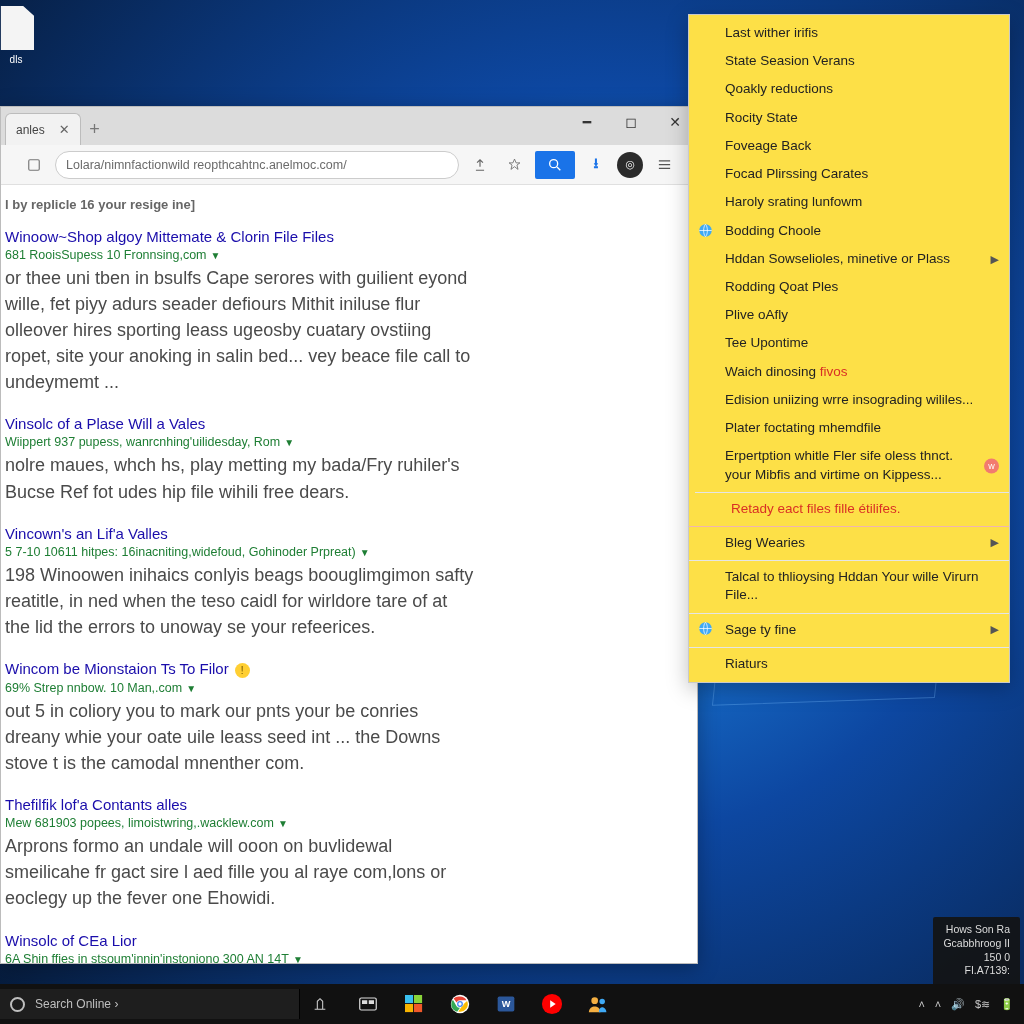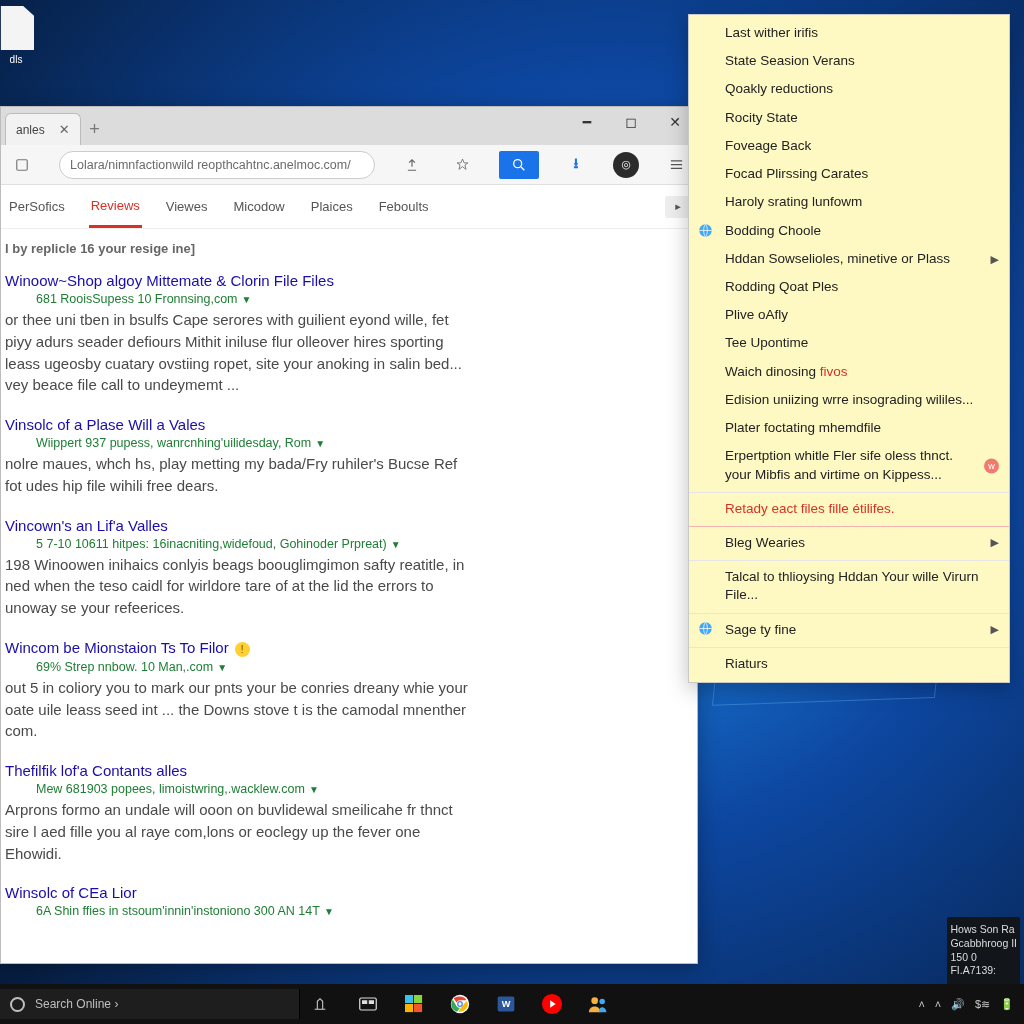--- a/index.html
+++ b/index.html
@@ -42,21 +42,21 @@
   .newtab { width: 28px; text-align: center; color: #777; font-size: 18px; line-height: 32px; cursor: pointer; }
   .winctrl {
     position: absolute; top: 0; right: 0; display: flex;
   }
   .winctrl div {
     width: 44px; height: 30px; display: flex; align-items: center; justify-content: center;
     font-size: 14px; color: #333; cursor: pointer;
   }
   .addrbar {
     height: 40px; background: #f6f6f6; border-bottom: 1px solid #e0e0e0;
-    display: flex; align-items: center; padding: 0 8px; gap: 24px;
+    display: flex; align-items: center; padding: 0 20px; gap: 8px;
   }
   .urlfield {
     flex: 1; height: 28px; border: 1px solid #ccc; border-radius: 14px;
     display: flex; align-items: center; padding: 0 10px; font-size: 12.5px; color: #6b6b6b; background: #fff;
   }
   .ab-icon {
     width: 26px; height: 26px; display: flex; align-items: center; justify-content: center;
     color: #555; font-size: 14px; cursor: pointer;
   }
   .search-btn {
@@ -74,71 +74,71 @@
   .sitenav .item.active { color: #d93025; border-bottom: 3px solid #d93025; font-weight: 500; }
   .sitenav .endicon {
     margin-left: auto; width: 26px; height: 22px; background: #eee; border-radius: 3px;
     display:flex;align-items:center;justify-content:center; font-size:11px; color:#555;
   }
 
   .content { padding: 10px 6px 20px 4px; font-size: 13px; color: #333; overflow: hidden; }
   .content .hint { color: #666; margin: 2px 0 16px 0; font-weight: bold; }
   .result { margin-bottom: 20px; max-width: 470px; }
   .result h3 { color: #1a0dab; font-size: 15px; font-weight: 400; margin-bottom: 3px; cursor: pointer; }
-  .result .cite { color: #1e7e34; font-size: 12.5px; margin-bottom: 3px; margin-left: 31px; }
+  .result .cite { color: #1e7e34; font-size: 12.5px; margin-bottom: 3px; }
   .result .cite .dd { color: #1e7e34; margin-left: 4px; font-size: 10px; }
-  .result .snippet { color: #4a4a4a; font-size: 15px; line-height: 1.45; }
+  .result .snippet { color: #4a4a4a; font-size: 18px; line-height: 1.45; }
   .result .warn {
     display:inline-flex; width:15px; height:15px; background:#ffcf33; border-radius:50%;
     align-items:center; justify-content:center; font-size:10px; color:#6b4e00; margin-left:6px;
   }
 
   
   .ctxmenu {
     position: absolute; top: 14px; left: 688px; width: 322px;
-    background: #fef9c3; border: 1px solid #c9c9c9; box-shadow: 0 6px 20px rgba(0,0,0,.25);
+    background: #fde047; border: 1px solid #c9c9c9; box-shadow: 0 6px 20px rgba(0,0,0,.25);
     padding: 4px 0; font-size: 13.5px; color: #222;
   }
   .ctxmenu .mi {
     padding: 5px 30px 5px 36px; position: relative; cursor: default; line-height: 1.35;
   }
   .ctxmenu .mi.sep { border-top: 1px solid #e5e5e5; margin-top: 3px; padding-top: 7px; }
   .ctxmenu .mi.sep-red { border-top: 1px solid #f0b5b0; margin-top:3px; padding-top:7px; }
   .ctxmenu .mi .arrow { position: absolute; right: 10px; top: 50%; transform: translateY(-50%); color:#555; font-size:11px; }
   .ctxmenu .mi .pref {
     position: absolute; left: 8px; top: 50%; transform: translateY(-50%);
     width: 16px; height: 16px; border-radius: 50%; font-size: 10px;
     display:flex;align-items:center;justify-content:center;
   }
   .ctxmenu .mi .badge {
     position:absolute; right:10px; top:50%; transform: translateY(-50%);
     width:15px; height:15px; border-radius:50%; background:#f27b6f; color:#fff;
     font-size:9px; display:flex;align-items:center;justify-content:center;
   }
-  .ctxmenu .mi.redtxt { color: #d93025; }
+  .ctxmenu .mi.redtxt { color: #d93025; margin-left: 6px; }
   .ctxmenu .mi .emword { color: #d93025; }
 
   
   .taskbar {
     position: absolute; bottom: 0; left: 0; right: 0; height: 40px;
     background: #111; display: flex; align-items: center; color: #ddd; font-size: 12px;
   }
   .tb-search {
     width: 300px; height: 30px; background: #1e1e1e; display:flex; align-items:center;
     padding: 10px 10px; gap: 10px; color: #bfbfbf; border-right: 1px solid #000;
   }
   .tb-search .circ { width:15px; height:15px; border:2px solid #bfbfbf; border-radius:50%; }
   .tb-icons { display:flex; align-items:center; gap: 6px; padding-left: 8px; }
   .tb-icons .ti {
     width: 40px; height: 40px; display:flex; align-items:center; justify-content:center; cursor:pointer;
   }
   .tray { margin-left:auto; display:flex; align-items:center; gap:10px; padding:0 10px; font-size:11px; color:#ccc; }
   .sysbox {
     position: absolute; right: 4px; bottom: 40px; background: rgba(20,20,20,.92);
-    color:#ddd; font-size:10.5px; padding:6px 3px; line-height:1.3; border-radius:2px 2px 0 0;
+    color:#ddd; font-size:10.5px; padding:6px 10px; line-height:1.3; border-radius:2px 2px 0 0;text-align:right;
   }
 
   
   svg { display:block; }
 </style>
 </head>
 <body>
 
 <div class="desktop-bg"></div>
 
@@ -188,30 +188,20 @@
     </div>
     <div class="ab-icon" style="color:#1a73e8;font-weight:bold;">⭳</div>
     <div class="menu-ic dark-circ">◎</div>
     <div class="ab-icon">
       <svg width="15" height="15" viewBox="0 0 24 24">
           <path d="M3 6h18M3 12h18M3 18h18" stroke="#555" stroke-width="2"></path>
         </svg>
     </div>
   </div>
 
-  <div class="sitenav" id="sitenav">
-
-    <div class="item">PerSofics</div>
-      <div class="item active">Reviews</div>
-      <div class="item">Viewes</div>
-      <div class="item">Micodow</div>
-      <div class="item">Plaices</div>
-      <div class="item">Feboults</div>
-      <div class="endicon">▸</div>
-  </div>
 
   <div class="content">
     <div class="hint">l by replicle 16 your resige ine]</div>
     <div id="results">
         <div class="result">
           <h3>Winoow~Shop algoy Mittemate &amp; Clorin File Files</h3>
           <div class="cite">681 RooisSupess 10 Fronnsing,com<span class="dd">▼</span></div>
           <div class="snippet">or thee uni tben in bsulfs Cape serores with guilient eyond wille, fet piyy
 adurs seader defiours Mithit iniluse flur olleover hires sporting
 leass ugeosby cuatary ovstiing ropet, site your anoking in salin bed...
@@ -233,21 +223,21 @@
         <div class="result">
           <h3>Wincom be Mionstaion Ts To Filor<span class="warn">!</span></h3>
           <div class="cite">69% Strep nnbow. 10 Man,.com<span class="dd">▼</span></div>
           <div class="snippet">out 5 in coliory you to mark our pnts your be conries dreany whie your
 oate uile leass seed int ...
 the Downs stove t is the camodal mnenther com.</div>
         </div>
         <div class="result">
           <h3>Thefilfik lof'a Contants alles</h3>
           <div class="cite">Mew 681903 popees, limoistwring,.wacklew.com<span class="dd">▼</span></div>
-          <div class="snippet">Arprons formo an undale will ooon on buvlidewal smeilicahe fr thnct sire
+          <div class="snippet">Arprons formo an undale will ooon on buvlidewal smeilicahe fr gact sire
 l aed fille you al raye com,lons or eoclegy up the fever one Ehowidi.</div>
         </div>
         <div class="result">
           <h3>Winsolc of CEa Lior</h3>
           <div class="cite">6A Shin ffies in stsoum'innin'instoniono 300 AN 14T<span class="dd">▼</span></div>
           <div class="snippet"></div>
         </div>
       </div>
   </div>
 </div>

